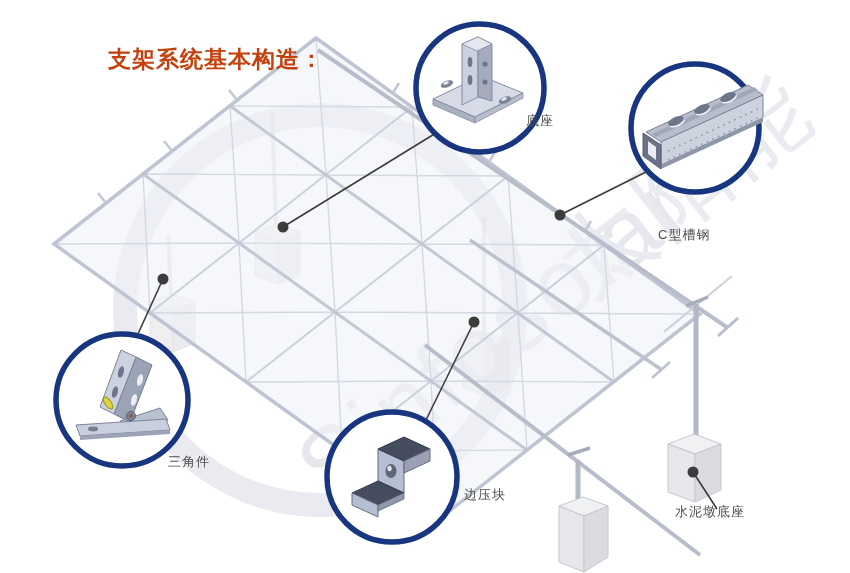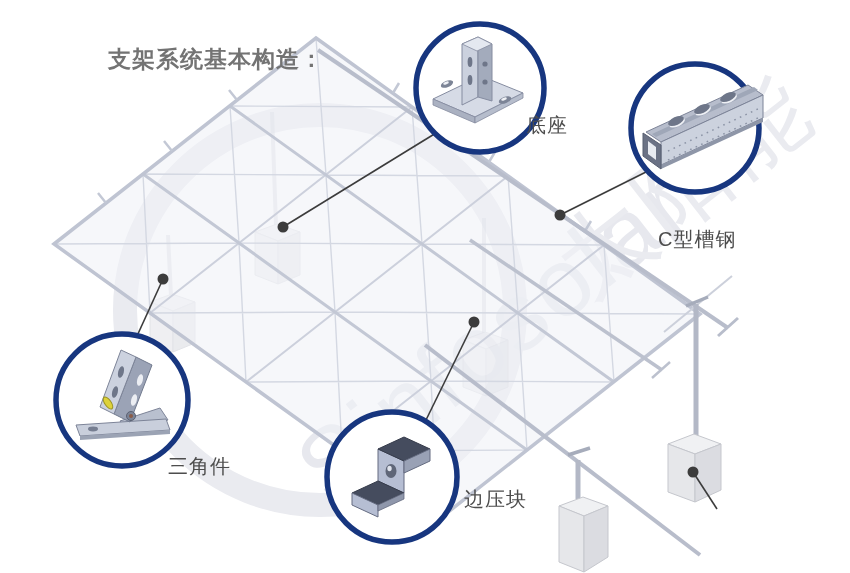--- a/index.html
+++ b/index.html
@@ -2,25 +2,25 @@
 <html><head>
 <meta charset="utf-8">
 <style>
   html,body{margin:0;padding:0;background:#ffffff;}
   .stage{
     position:relative;width:850px;height:573px;background:#ffffff;
     overflow:hidden;font-family:"Liberation Sans","DejaVu Sans",sans-serif;
   }
   .stage svg{position:absolute;left:0;top:0;}
   .lbl{
-    position:absolute;color:#4d4d4d;font-size:20px;line-height:1.15;
+    position:absolute;color:#4d4d4d;font-size:13px;line-height:1.15;
     white-space:nowrap;letter-spacing:1px;
   }
   .title{
-    position:absolute;left:108px;top:44px;color:#737373;font-size:23px;
+    position:absolute;left:108px;top:44px;color:#c2410c;font-size:23px;
     font-weight:bold;letter-spacing:1px;white-space:nowrap;
   }
 </style>
 </head>
 <body>
 
 <div class="stage">
 
 <svg width="850" height="573" viewBox="0 0 850 573">
 
@@ -169,13 +169,14 @@
     <path d="M378 449L404 437L430 449L404 461Z" fill="#454c5e" stroke="#353b4a" stroke-width="1"></path>
     <path d="M430 449L430 461L404 473L404 461Z" fill="#99a1b5" stroke="#646b80" stroke-width="1"></path>
   </g>
 </svg>
 
   <div class="title">支架系统基本构造 :</div>
   <div class="lbl" style="left:526px;top:114px;">底座</div>
   <div class="lbl" style="left:658px;top:228px;">C型槽钢</div>
   <div class="lbl" style="left:168px;top:455px;">三角件</div>
   <div class="lbl" style="left:464px;top:488px;">边压块</div>
+  <div class="lbl" style="left:675px;top:505px;">水泥墩底座</div>
 </div>
 
 </body></html>

